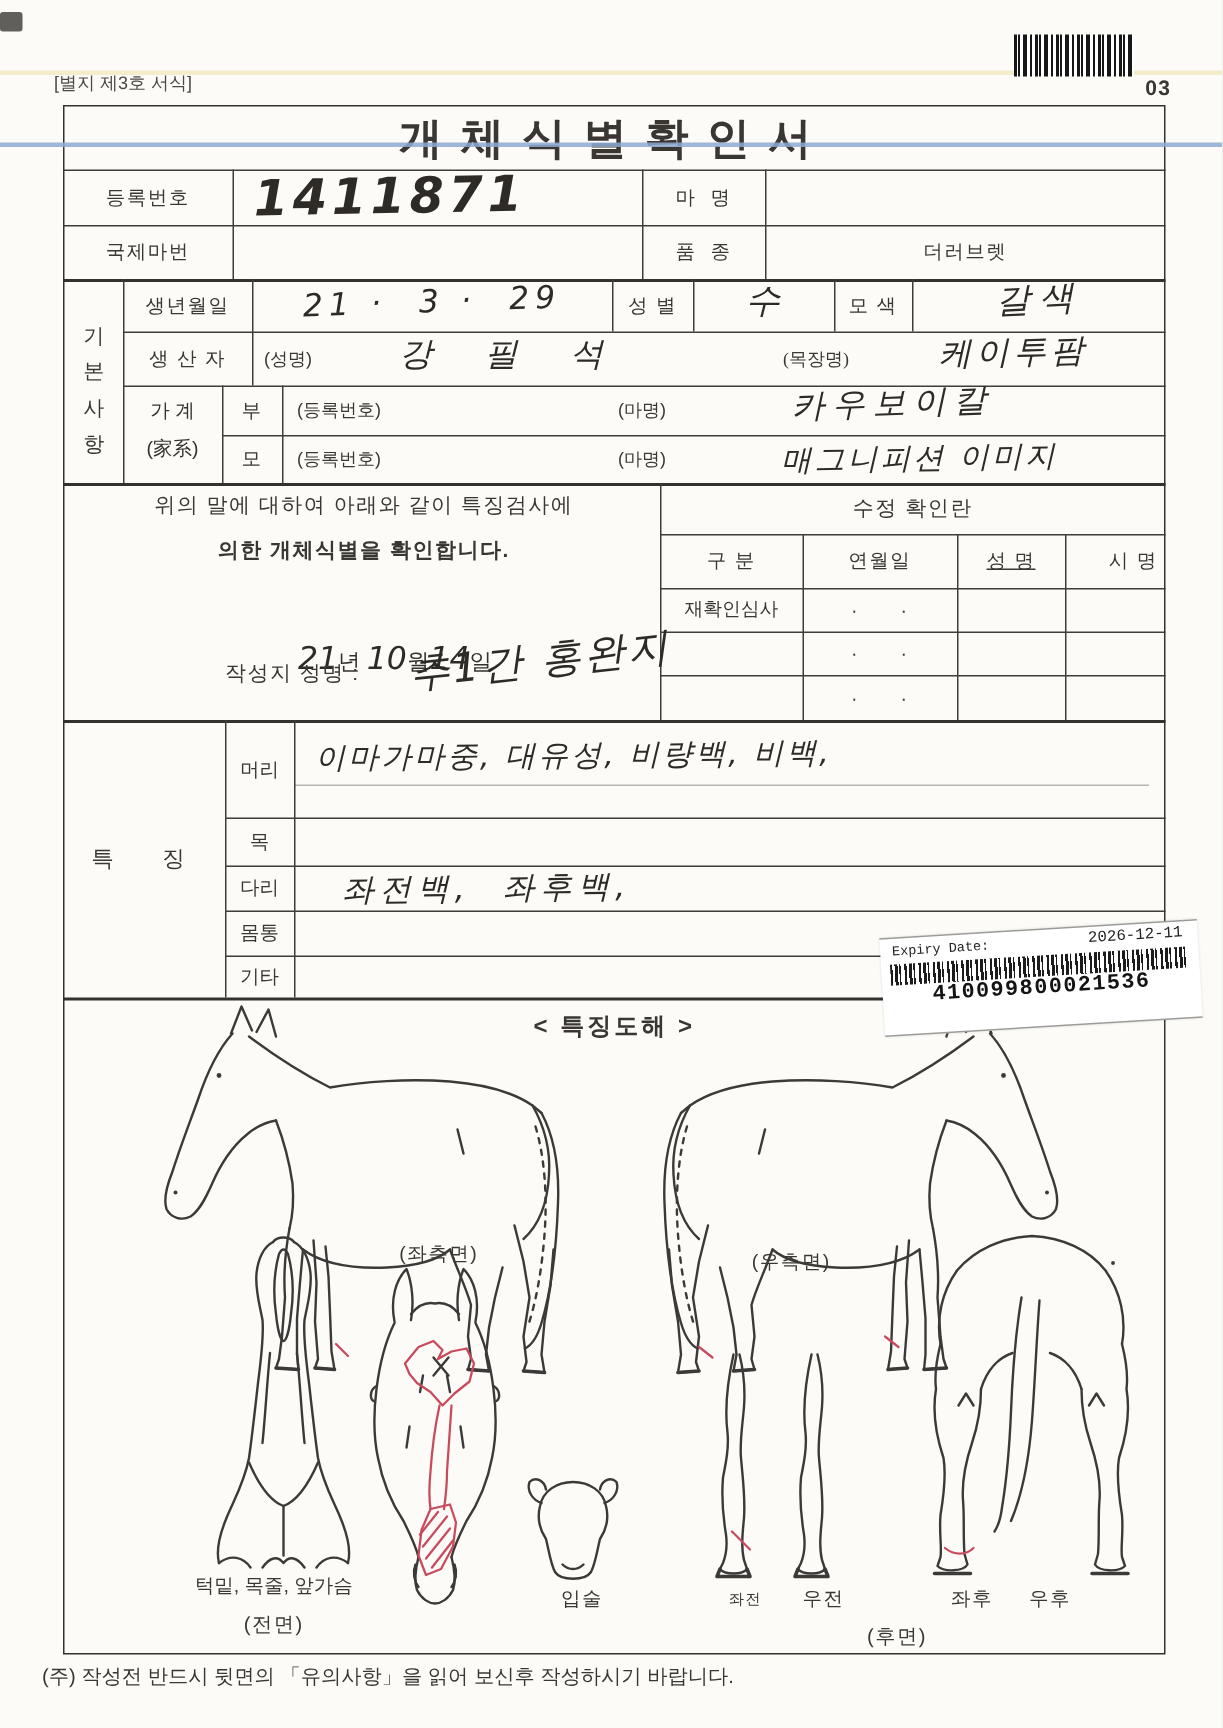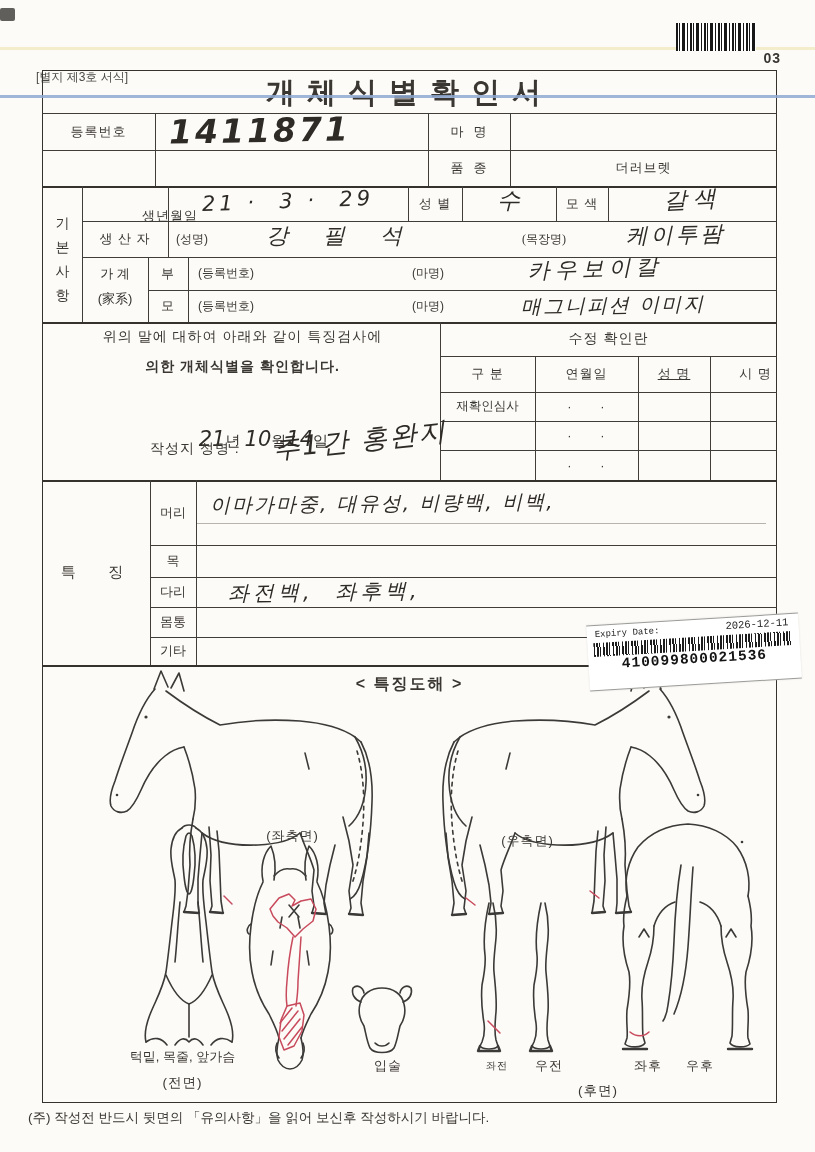--- a/index.html
+++ b/index.html
@@ -26,21 +26,21 @@
 </style>
 </head>
 <body>
 
 <div class="page">
 
   <div class="abs" style="left:0;top:8px;width:15px;height:13px;background:#45433f;border-radius:2px;opacity:.85;"></div>
   <div class="abs" style="left:0;top:47px;width:815px;height:3px;background:#f3edcc;"></div>
   <div class="abs" style="left:0;top:95px;width:815px;height:2.5px;background:#8fa9d4;opacity:.85;z-index:5;"></div>
 
-  <div class="lbl small left" style="left:36px;top:47px;width:200px;height:16px;color:#4b4946;margin-top:22px;">[별지 제3호 서식]</div>
+  <div class="lbl small left" style="left:36px;top:47px;width:200px;height:16px;color:#4b4946;">[별지 제3호 서식]</div>
   <div class="lbl" style="left:735px;top:50px;width:46px;height:16px;font-weight:bold;font-size:14px;justify-content:flex-end;">03</div>
   <div class="abs bars" style="left:676px;top:23px;width:80px;height:28px;"></div>
 
   <div class="abs" style="left:42px;top:70px;width:735px;height:1033px;border:1.8px solid #35322e;box-sizing:border-box;"></div>
 
   <div class="lbl" style="left:42px;top:74px;width:735px;height:38px;font-size:29px;font-weight:bold;letter-spacing:12px;">개체식별확인서</div>
 
   <div class="hline" style="left:42px;top:113px;width:735px;"></div>
   <div class="hline" style="left:42px;top:150px;width:735px;"></div>
   <div class="hline thick" style="left:42px;top:186px;width:735px;"></div>
@@ -75,26 +75,27 @@
   <div class="vline" style="left:535px;top:356px;height:124px;"></div>
   <div class="vline" style="left:638px;top:356px;height:124px;"></div>
   <div class="vline" style="left:710px;top:356px;height:124px;"></div>
   <div class="vline" style="left:150px;top:480px;height:185px;"></div>
   <div class="vline" style="left:196px;top:480px;height:185px;"></div>
 
   <div class="lbl" style="left:42px;top:113px;width:113px;height:37px;">등록번호</div>
   <div class="lbl hand" style="left:160px;top:108px;width:200px;height:44px;font-size:33px;font-weight:bold;letter-spacing:3px;transform:rotate(-1deg);">1411871</div>
   <div class="lbl" style="left:428px;top:113px;width:82px;height:37px;">마  명</div>
   <div class="lbl" style="left:510px;top:113px;width:267px;height:37px;"></div>
+  <div class="lbl" style="left:42px;top:150px;width:113px;height:36px;">국제마번</div>
   <div class="lbl" style="left:155px;top:150px;width:273px;height:36px;"></div>
   <div class="lbl" style="left:428px;top:150px;width:82px;height:36px;">품  종</div>
   <div class="lbl" style="left:510px;top:150px;width:267px;height:36px;">더러브렛</div>
 
   <div class="lbl vert" style="left:47px;top:192px;width:32px;height:126px;">기본사항</div>
-  <div class="lbl" style="left:82px;top:198px;width:86px;height:35px;padding-left:45px;">생년월일</div>
+  <div class="lbl" style="left:82px;top:186px;width:86px;height:35px;">생년월일</div>
   <div class="lbl hand" style="left:168px;top:180px;width:240px;height:42px;font-size:21px;letter-spacing:4px;transform:rotate(-2deg);">21 ·  3 ·  29</div>
   <div class="lbl" style="left:408px;top:186px;width:54px;height:35px;">성 별</div>
   <div class="lbl hand" style="left:462px;top:180px;width:94px;height:40px;font-size:23px;">수</div>
   <div class="lbl" style="left:556px;top:186px;width:52px;height:35px;">모 색</div>
   <div class="lbl hand" style="left:608px;top:178px;width:169px;height:42px;font-size:23px;letter-spacing:6px;transform:rotate(-3deg);">갈색</div>
   <div class="lbl" style="left:82px;top:221px;width:86px;height:36px;">생 산 자</div>
   <div class="lbl small left" style="left:176px;top:221px;width:60px;height:36px;">(성명)</div>
   <div class="lbl hand" style="left:236px;top:215px;width:210px;height:42px;font-size:22px;letter-spacing:14px;">강 필 석</div>
   <div class="lbl small left" style="left:522px;top:221px;width:60px;height:36px;font-family:Liberation Serif, serif;">(목장명)</div>
   <div class="lbl hand" style="left:578px;top:214px;width:195px;height:42px;font-size:22px;letter-spacing:3px;transform:rotate(-1.5deg);">케이투팜</div>

